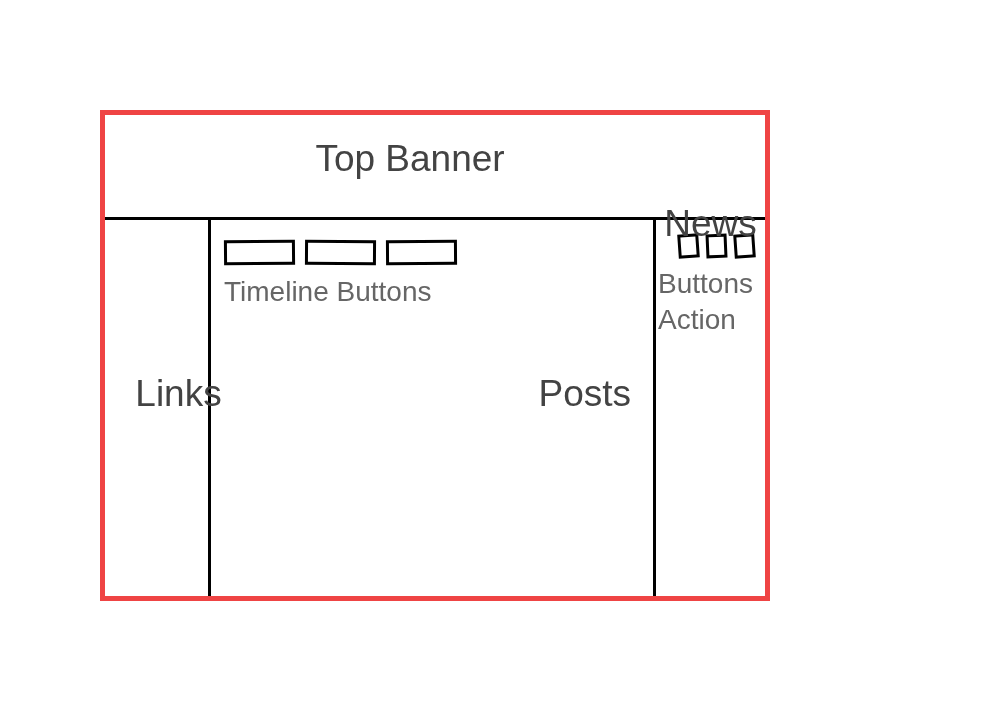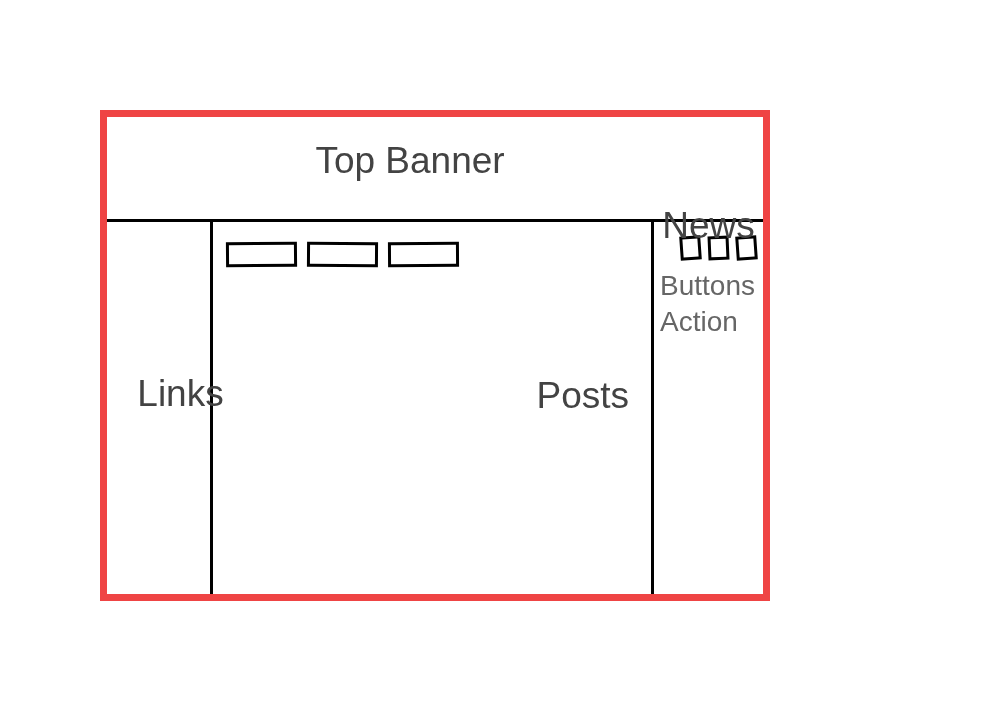--- a/index.html
+++ b/index.html
@@ -15,21 +15,21 @@
     overflow: hidden;
   }
 
   
   .frame {
     position: absolute;
     left: 100px;
     top: 110px;
     width: 670px;
     height: 491px;
-    border: 7px solid #ef4444;
+    border: 5px solid #ef4444;
     box-sizing: border-box;
     background: #fff;
     display: flex;
     flex-direction: column;
   }
 
   
   .banner {
     flex: 0 0 105px;
     height: 105px;
@@ -152,20 +152,21 @@
     </div>
 
     <div class="col-posts">
 
       <div class="timeline-group">
         <div class="tl-row">
           <div class="tl-btn t1"></div>
           <div class="tl-btn t2"></div>
           <div class="tl-btn t3"></div>
         </div>
+        <div class="caption timeline-caption">Timeline Buttons</div>
       </div>
 
       <div class="action-group">
         <div class="ab-row">
           <div class="ab-btn a1"></div>
           <div class="ab-btn a2"></div>
           <div class="ab-btn a3"></div>
         </div>
         <div class="caption action-caption">
           <div>Buttons</div>

